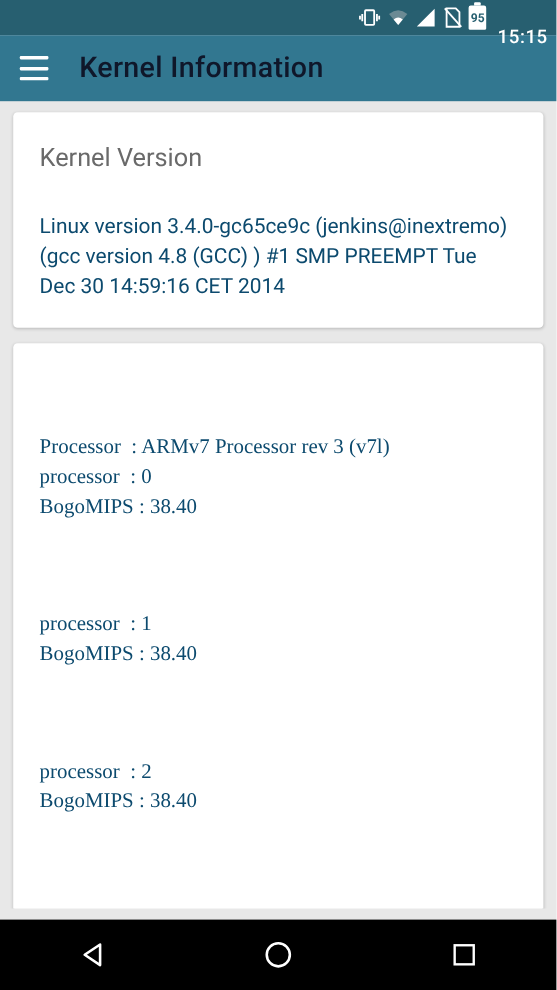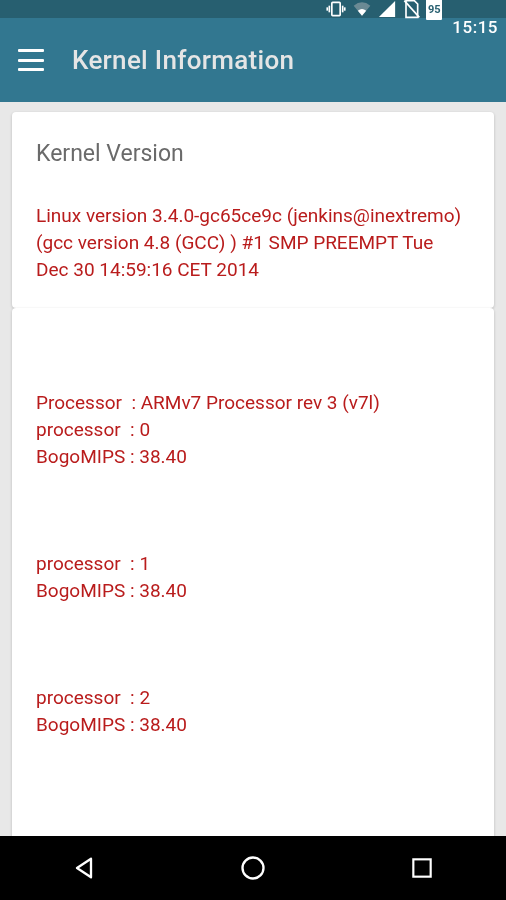--- a/index.html
+++ b/index.html
@@ -5,41 +5,41 @@
   * { margin: 0; padding: 0; box-sizing: border-box; }
   body {
     width: 506px;
     height: 900px;
     background: #e8e8e8;
     font-family: Roboto, Arial, sans-serif;
     overflow: hidden;
     position: relative;
   }
   .statusbar {
-    height: 18px;
+    height: 32px;
     background: #275f70;
     display: flex;
     align-items: center;
     justify-content: flex-end;
     padding: 0 8px;
     gap: 6px;
     color: #fff;
     font-size: 17px;
     font-weight: 500;
   }
   .statusbar .icon-slot { display: flex; align-items: center; }
   .statusbar .time { margin-left: 4px; letter-spacing: 0.5px; margin-top: 36px; }
   .appbar {
-    height: 84px;
+    height: 60px;
     background: #327790;
     display: flex;
     align-items: center;
     padding: 0 18px;
     gap: 28px;
-    color: #e5e5e5;
+    color: #0f172a;
   }
   .hamburger {
     width: 26px; height: 22px;
     display: flex; flex-direction: column; justify-content: space-between;
     cursor: pointer;
   }
   .hamburger span {
     display: block; height: 3px; background: #fff; border-radius: 1px;
   }
   .apptitle {
@@ -49,36 +49,37 @@
   }
   .content {
     padding: 10px 12px 0 12px;
     height: calc(900px - 30px - 72px - 64px);
     overflow: hidden;
   }
   .card {
     background: #fff;
     border-radius: 4px;
     box-shadow: 0 1px 3px rgba(0,0,0,0.2);
+    margin-bottom: 14px;
     padding: 28px 24px 24px 24px;
   }
   .card-title {
     color: #6a6a6a;
     font-size: 23px;
     font-weight: 400;
     margin-bottom: 36px;
   }
   .card-body {
-    color: #b91c1c;
+    color: #0c4a6e;
     font-size: 19px;
     line-height: 1.42;
     font-weight: 400;
     white-space: pre-wrap;
   }
-  .card.cpu .card-body .block { margin-bottom: 26px; }
+  .card.cpu .card-body .block { margin-bottom: 26px; font-family: Liberation Serif, serif; }
   .card.cpu .card-body .block:last-child { margin-bottom: 0; }
   .navbar {
     position: absolute;
     bottom: 0; left: 0; right: 0;
     height: 64px;
     background: #000;
     display: flex;
     align-items: center;
     justify-content: space-around;
   }

